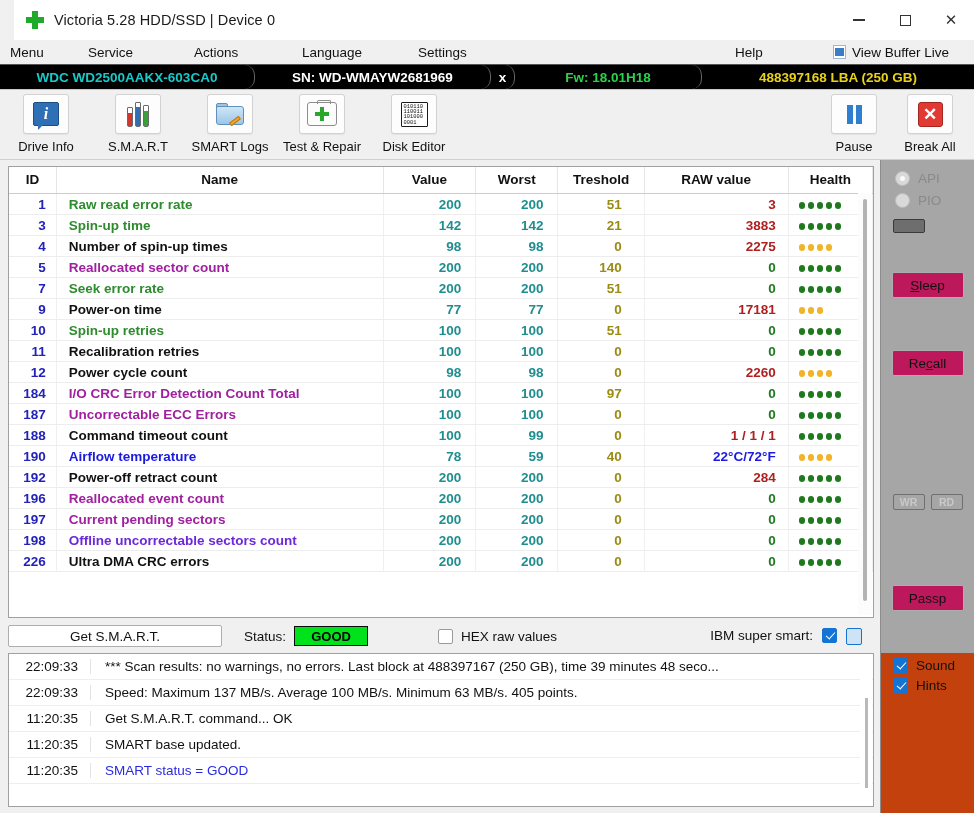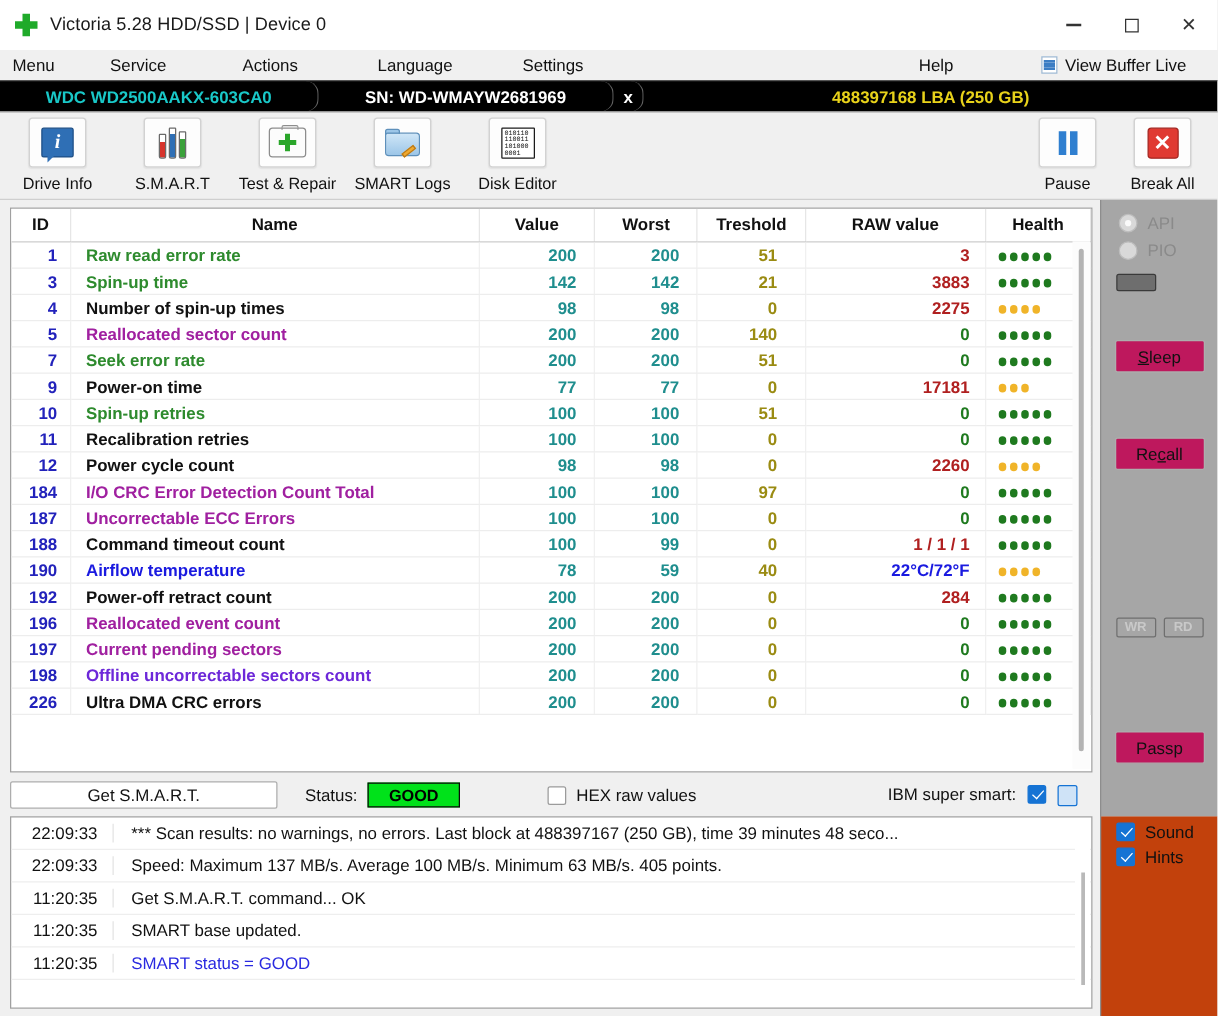--- a/index.html
+++ b/index.html
@@ -15,20 +15,21 @@
     display: flex; flex-direction: column;
     position: relative;
   }
 
   
   .titlebar {
     height: 40px; background: #ffffff;
     display: flex; align-items: center;
     flex: 0 0 40px;
     border-bottom: 0px solid #e3e3e3;
+    margin-left: 14px;
   }
   .app-icon {
     width: 18px; height: 18px; margin-left: 12px; margin-right: 10px;
     position: relative; flex: 0 0 18px;
   }
   .app-icon::before, .app-icon::after {
     content: ""; position: absolute; background: #1faa2a;
   }
   .app-icon::before { left: 6px; top: 0; width: 6px; height: 18px; }
   .app-icon::after { left: 0; top: 6px; width: 18px; height: 6px; }
@@ -295,20 +296,21 @@
           <i></i>
         </span>
       <span>View Buffer Live</span>
     </div>
   </div>
 
   <div class="drivebar">
     <div class="dcell d-model">WDC WD2500AAKX-603CA0</div>
     <div class="dcell d-sn">SN: WD-WMAYW2681969</div>
     <div class="dcell d-x">x</div>
+    <div class="dcell d-fw">Fw: 18.01H18</div>
     <div class="dcell d-lba">488397168 LBA (250 GB)</div>
   </div>
 
   <div class="toolbar">
     <div class="tbtn">
       <div class="ico">
           <div class="ic-info">i</div>
         </div>
       <div class="lbl">Drive Info</div>
     </div>
@@ -317,35 +319,35 @@
           <div class="ic-smart">
             <i></i>
             <i></i>
             <i></i>
           </div>
         </div>
       <div class="lbl">S.M.A.R.T</div>
     </div>
     <div class="tbtn">
       <div class="ico">
-          <div class="ic-kit">
-            <span class="cross"></span>
-          </div>
-        </div>
-      <div class="lbl">Test &amp; Repair</div>
-    </div>
-    <div class="tbtn">
-      <div class="ico">
           <div class="ic-folder">
             <span class="ft"></span>
             <span class="fb"></span>
             <span class="fp"></span>
           </div>
         </div>
       <div class="lbl">SMART Logs</div>
+    </div>
+    <div class="tbtn">
+      <div class="ico">
+          <div class="ic-kit">
+            <span class="cross"></span>
+          </div>
+        </div>
+      <div class="lbl">Test &amp; Repair</div>
     </div>
     <div class="tbtn">
       <div class="ico">
           <div class="ic-hex">010110<br>110011<br>101000<br>0001</div>
         </div>
       <div class="lbl">Disk Editor</div>
     </div>
 
     <div class="tb-right">
       <div class="tbtn">

